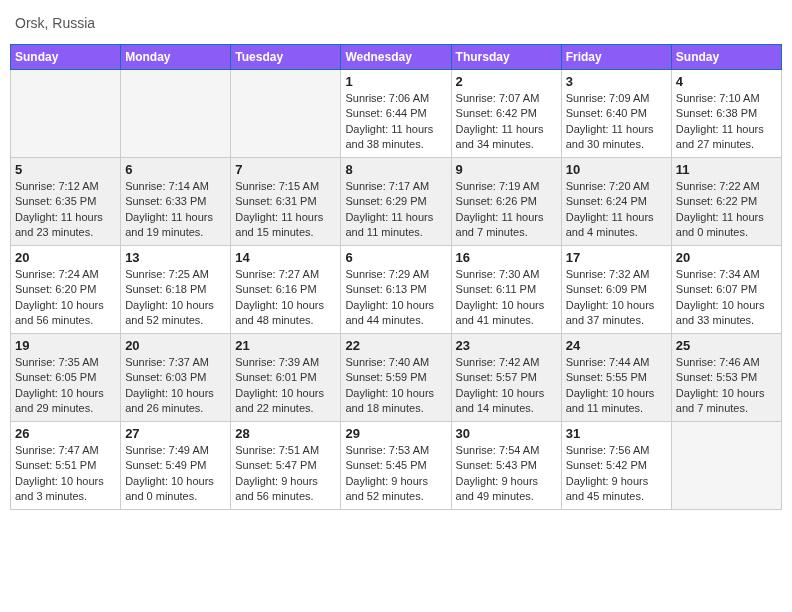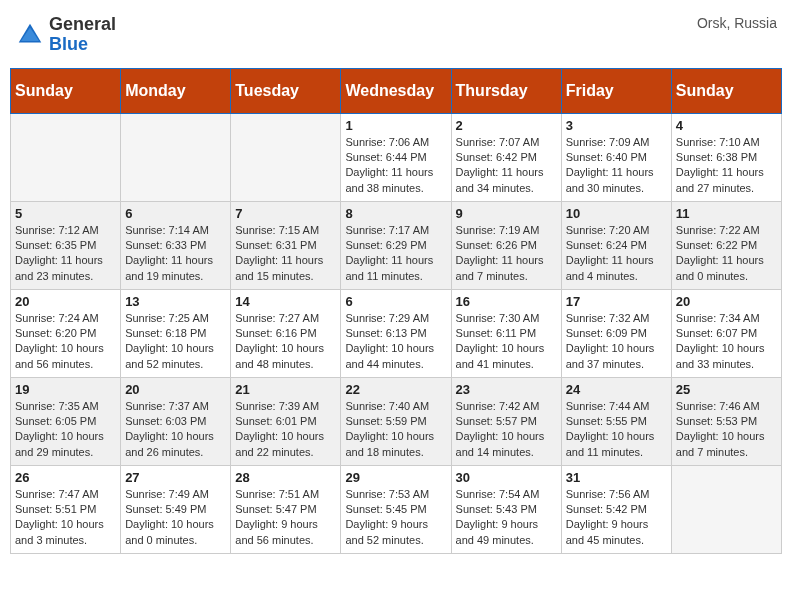--- a/index.html
+++ b/index.html
@@ -44,25 +44,25 @@
     .location {
       font-size: 14px;
       color: #555;
     }
     .calendar {
       width: 100%;
       border-collapse: collapse;
       table-layout: fixed;
     }
     .calendar th {
-      background: #c2410c;
+      background: #8b5cf6;
       color: #fff;
-      font-size: 16px;
+      font-size: 12px;
       font-weight: bold;
-      padding: 13px 4px;
+      padding: 5px 4px;
       text-align: left;
       border: 1px solid #1a6bc4;
     }
     .calendar td {
       border: 1px solid #ccc;
       vertical-align: top;
       padding: 4px 4px;
       font-size: 10.5px;
       color: #333;
       height: 88px;
@@ -83,30 +83,20 @@
       line-height: 1.4;
     }
     .row-shaded td {
       background: #f0f0f0;
     }
   </style>
 </head>
 <body>
 
 <div class="header">
-  <div class="logo">
-    <svg class="logo-icon" viewBox="0 0 40 40">
-      <polygon points="20,5 35,30 5,30" fill="#1a6bc4"></polygon>
-      <polygon points="20,10 32,28 8,28" fill="#5aaaf0" opacity="0.5"></polygon>
-    </svg>
-    <div class="logo-text">
-      <span class="logo-general">General</span><br>
-      <span class="logo-blue">Blue</span>
-    </div>
-  </div>
   <div class="title-block">
     <div class="location">Orsk, Russia</div>
   </div>
 </div>
 
 <table class="calendar">
   <thead>
     <tr id="weekday-header">
     <th>Sunday</th>
         <th>Monday</th>

